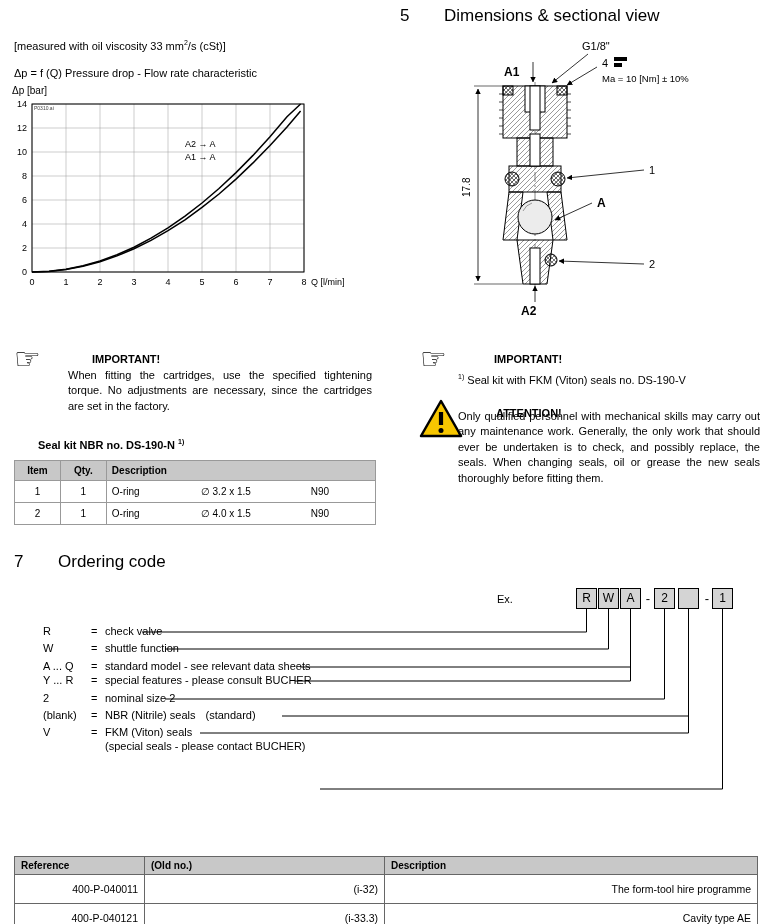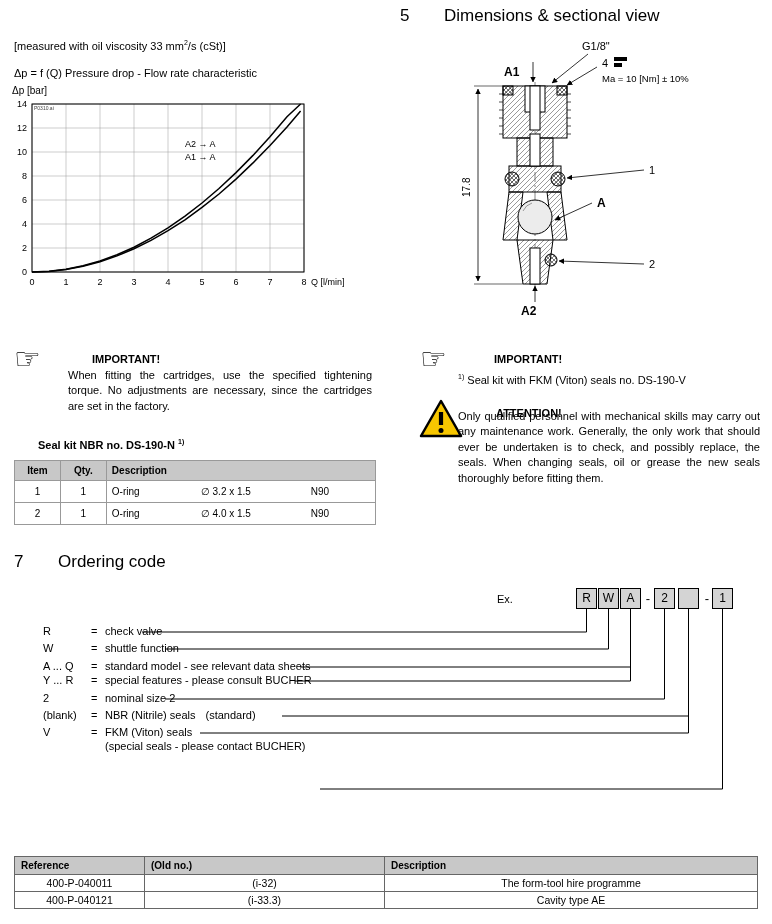--- a/index.html
+++ b/index.html
@@ -38,21 +38,21 @@
   
   table { border-collapse:collapse; position:absolute; background:#fff; }
   .seal-table { border:1px solid #999; }
   .seal-table th { background:var(--table-header-gray,#c8c8c8); font-size:10px; font-weight:bold; padding:4px 5px; border-top:1px solid #999; border-bottom:1px solid #999; }
   .seal-table td { font-size:10px; padding:5px 5px; border-top:1px solid #999; border-bottom:1px solid #999; }
   .seal-table .vb { border-left:1px solid #999; }
   .seal-table .ctr { text-align:center; }
   .seal-table .lft { text-align:left; }
   .rel-table { border:1px solid #f97316; }
   .rel-table th { background:var(--table-header-gray,#c8c8c8); font-size:10px; font-weight:bold; text-align:left; padding:3px 6px; border:1px solid #666; }
-  .rel-table td { font-size:10.5px; text-align:center; padding:2px 6px; border:1px solid #666; }
+  .rel-table td { font-size:10.5px; text-align:right; padding:8px 6px; border:1px solid #666; }
 
   
   .obox { position:absolute; width:21px; height:21px; background:var(--code-box-gray,#d4d4d4); border:1px solid #000; text-align:center; line-height:19px; font-size:12px; }
   .odash { position:absolute; width:10px; text-align:center; font-size:13px; }
   .orow { position:absolute; left:15px; height:14px; font-size:11px; white-space:nowrap;margin-left:28px; }
   .ocode { display:inline-block; width:48px; }
   .oeq { display:inline-block; width:14px; }
   .odesc2 { margin-left:10px; }
   #order-lines { position:absolute; left:0; top:556px; pointer-events:none; }
 </style>

